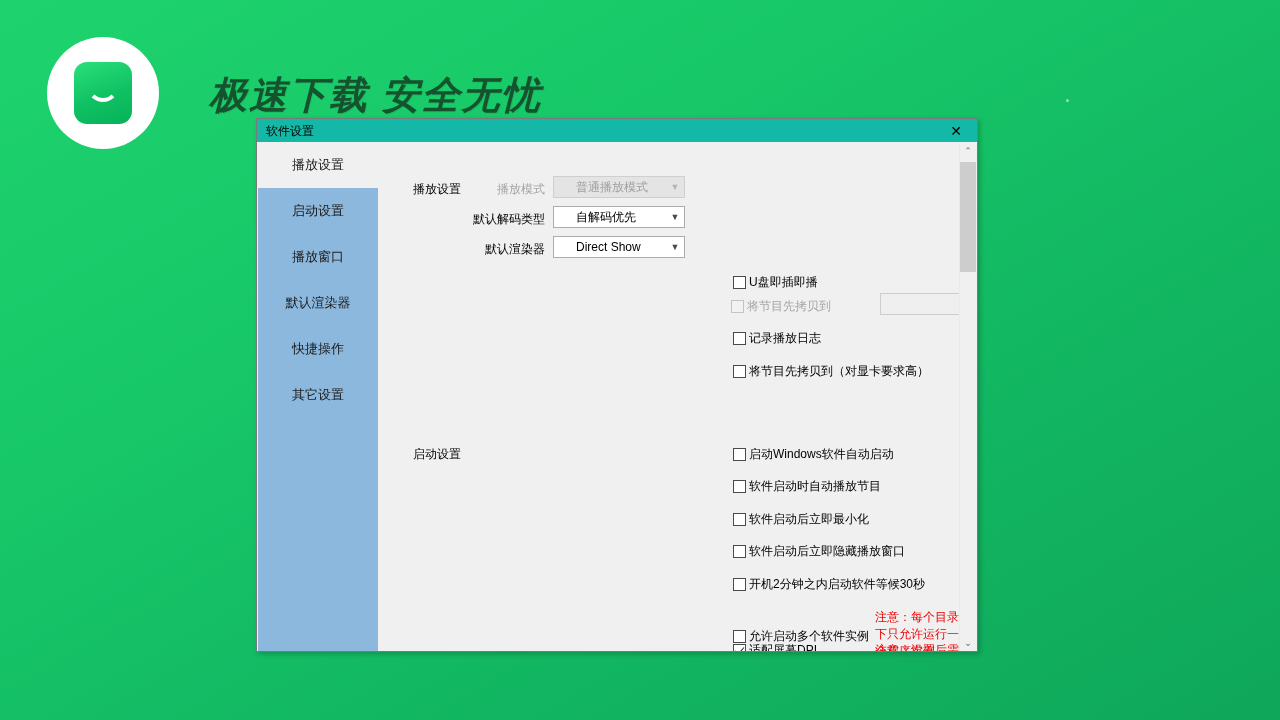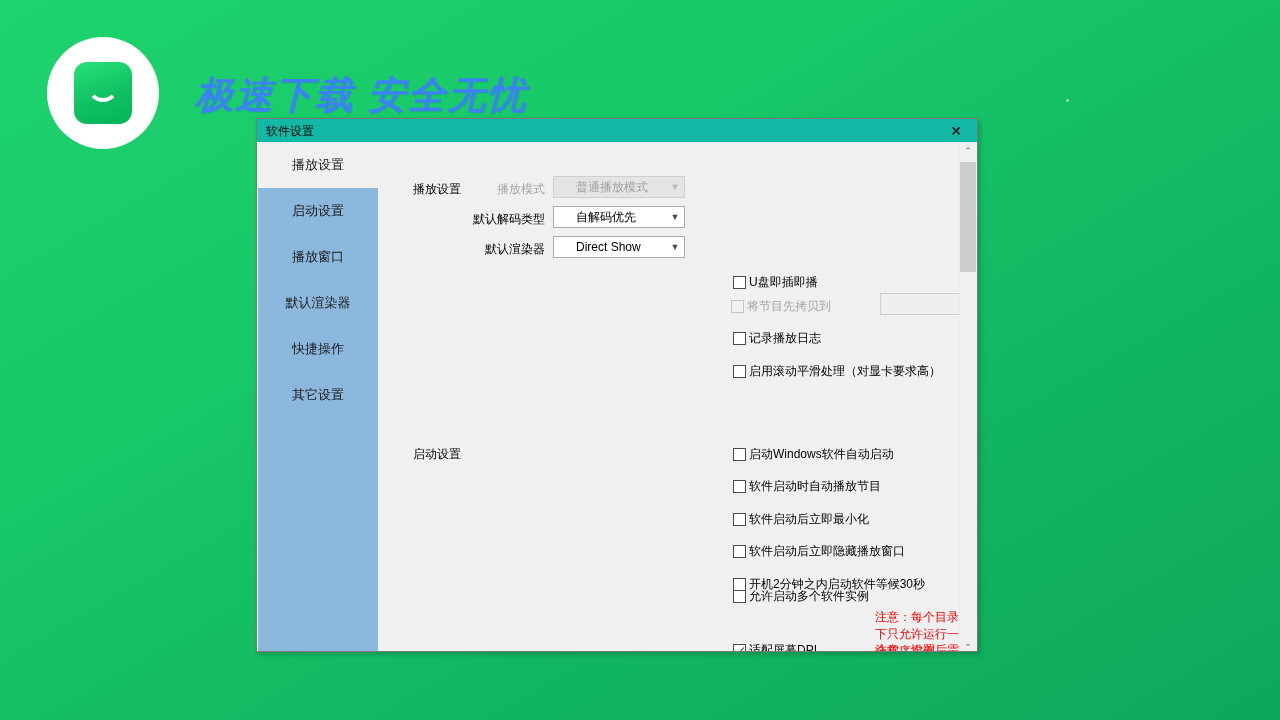--- a/index.html
+++ b/index.html
@@ -36,22 +36,22 @@
     width: 32px; height: 32px;
     border: 4px solid #ffffff;
     border-radius: 50%;
     border-top-color: transparent;
     border-left-color: transparent;
     border-right-color: transparent;
     box-sizing: border-box;
   }
   #banner-text {
     position: absolute;
-    left: 195px; top: 70px;
-    color: #3b82f6;
+    left: 209px; top: 70px;
+    color: #14532d;
     font-size: 38px;
     font-weight: bold;
     font-style: italic;
     letter-spacing: 2px;
     white-space: nowrap;
     text-shadow: 1px 1px 0 rgba(0,0,0,0.07);
   }
   #banner-dot {
     position: absolute;
     left: 1066px; top: 99px;
@@ -333,21 +333,21 @@
         <span>将节目先拷贝到</span>
       </div>
       <input class="textbox" style="left: 502px; top: 151px; width: 247px;" type="text" readonly="" value="">
 
       <div class="cbrow" style="left:355px; top:188px;">
         <span class="cbox"></span>
         <span>记录播放日志</span>
       </div>
       <div class="cbrow" style="left:355px; top:221px;">
         <span class="cbox"></span>
-        <span>启用滚动平滑处理（对显卡要求高）</span>
+        <span>将节目先拷贝到（对显卡要求高）</span>
       </div>
 
       <div class="group-label" style="left:35px; top:304px;">启动设置</div>
 
       <div class="cbrow" style="left:355px; top:304px;">
         <span class="cbox"></span>
         <span>启动Windows软件自动启动</span>
       </div>
       <div class="cbrow" style="left:355px; top:336px;">
         <span class="cbox"></span>
@@ -358,21 +358,21 @@
         <span>软件启动后立即最小化</span>
       </div>
       <div class="cbrow" style="left:355px; top:401px;">
         <span class="cbox"></span>
         <span>软件启动后立即隐藏播放窗口</span>
       </div>
       <div class="cbrow" style="left:355px; top:434px;">
         <span class="cbox"></span>
         <span>开机2分钟之内启动软件等候30秒</span>
       </div>
-      <div class="cbrow" style="left:355px; top:446px;">
+      <div class="cbrow" style="left:355px; top:486px;">
         <span class="cbox"></span>
         <span>允许启动多个软件实例</span>
       </div>
       <div class="note-red" style="position:absolute; left:497px; top:467px;">注意：每个目录下只允许运行一个程序实例</div>
 
       <div class="cbrow" style="left:355px; top:500px;">
         <span class="cbox checked"></span>
         <span>适配屏幕DPI</span>
       </div>
       <div class="note-red" style="position:absolute; left:497px; top:500px;">注意：设置后需要重新启动LEDVISION才能生效。</div>

